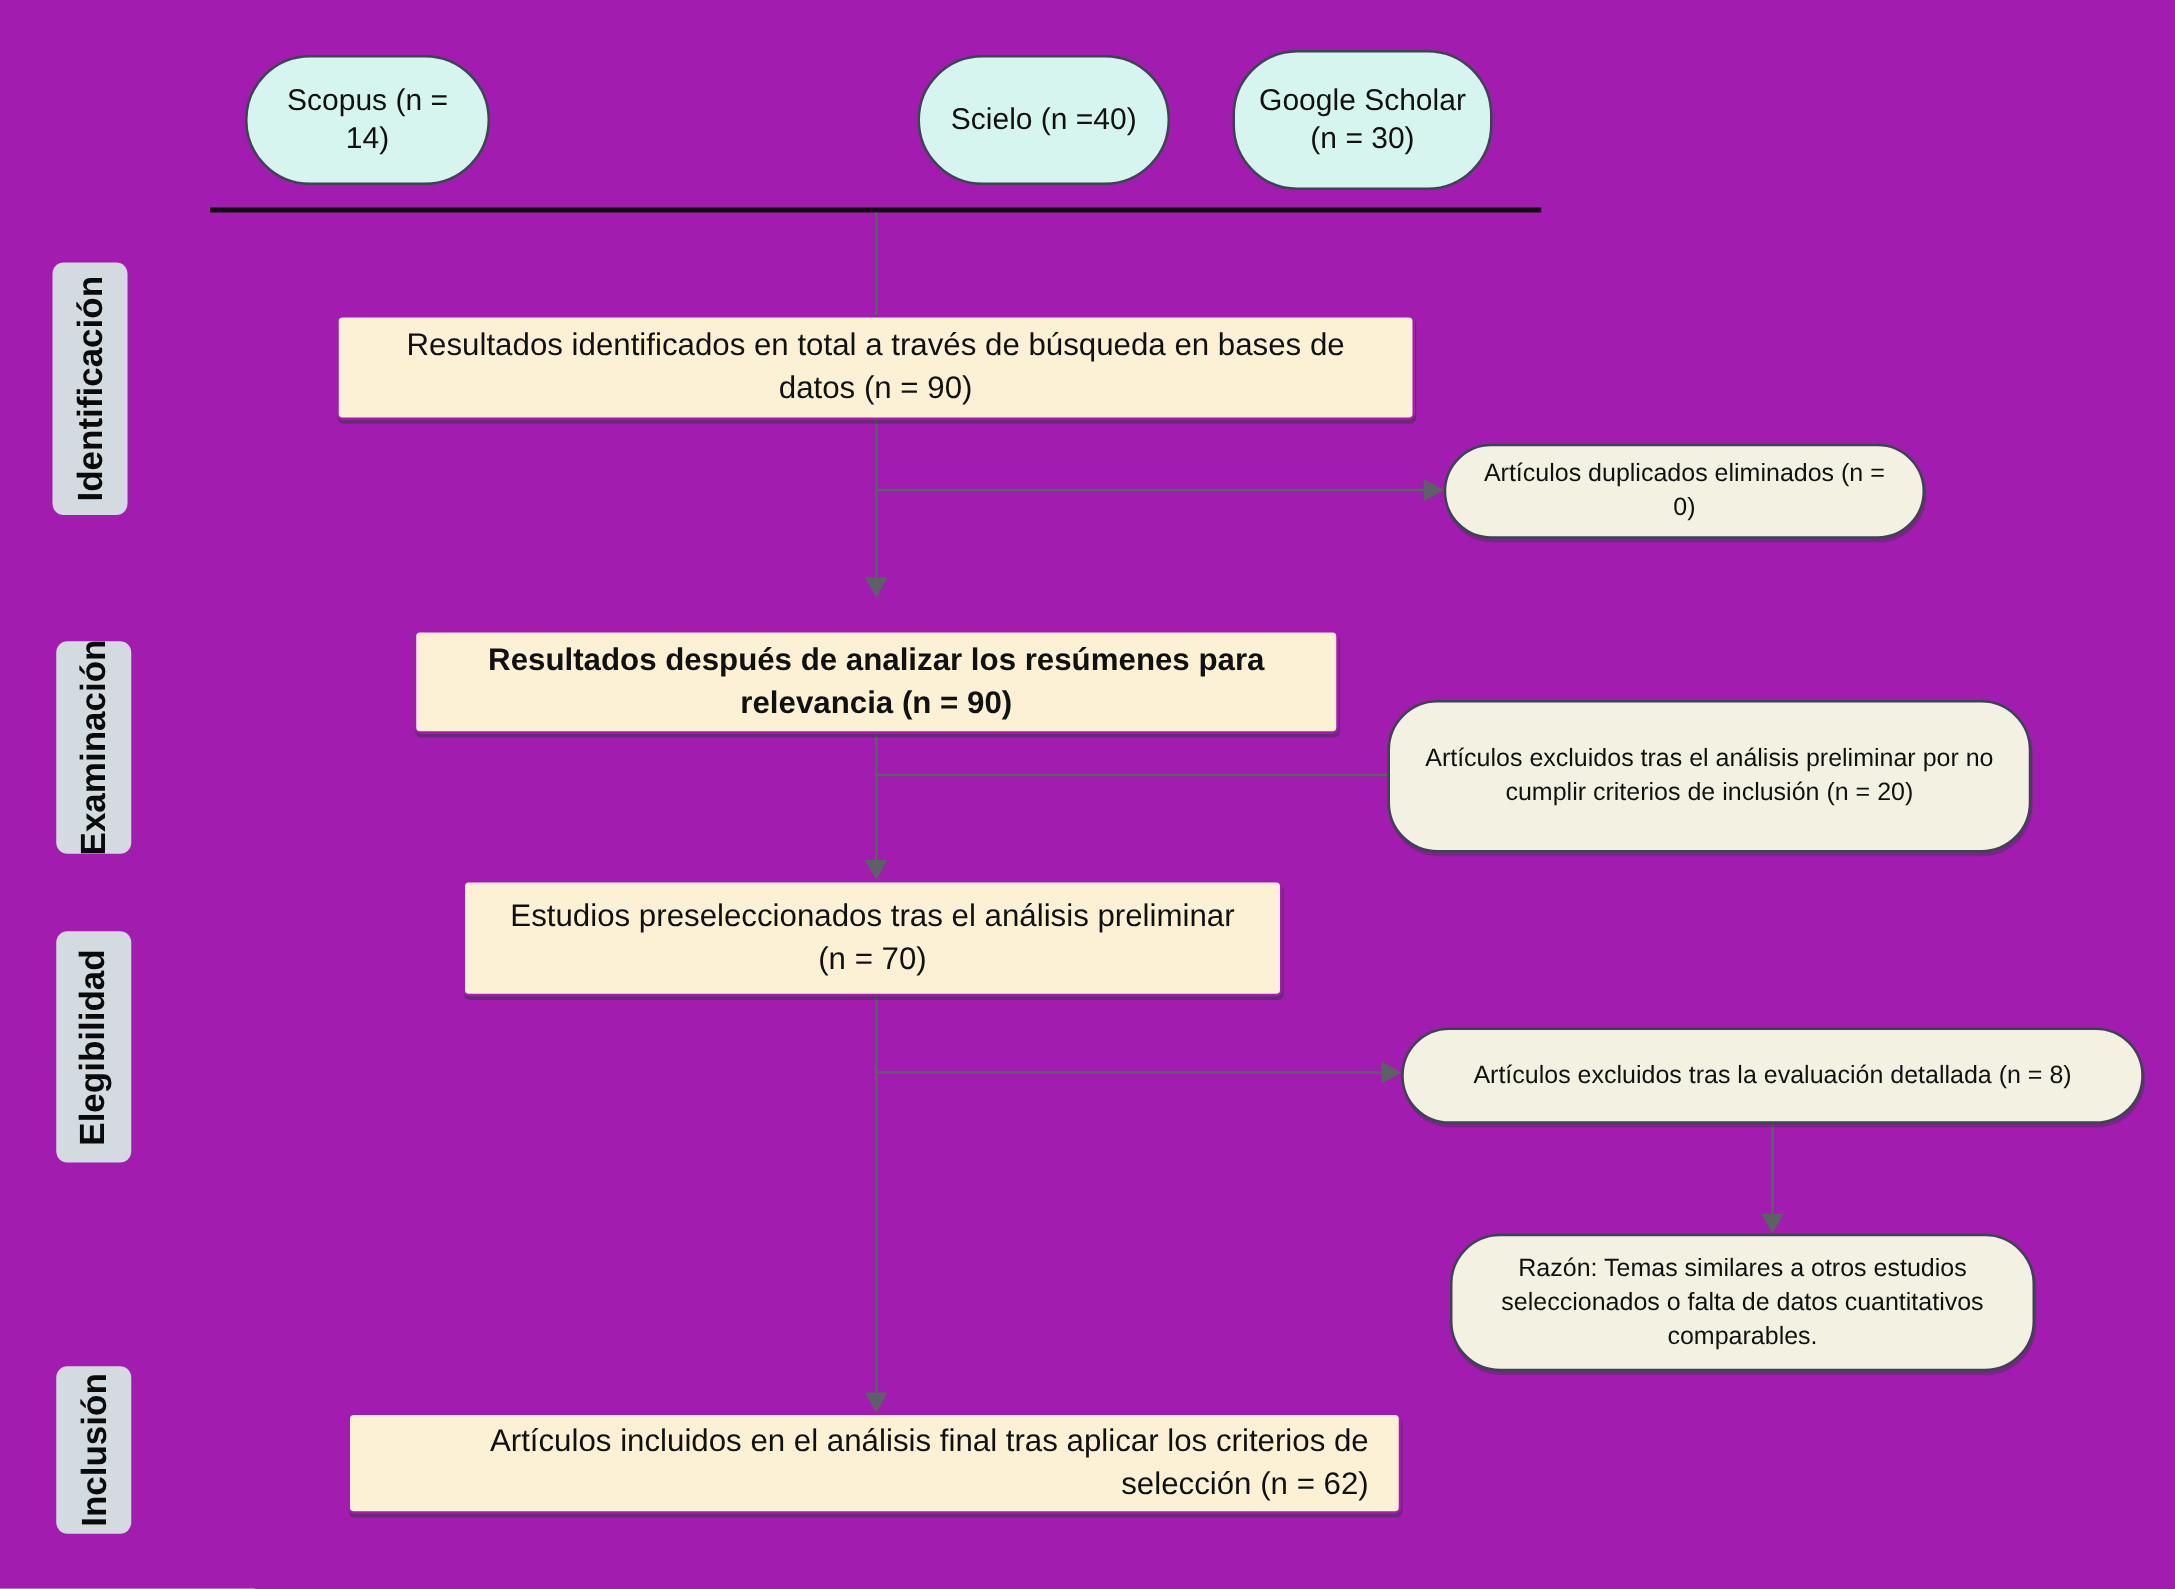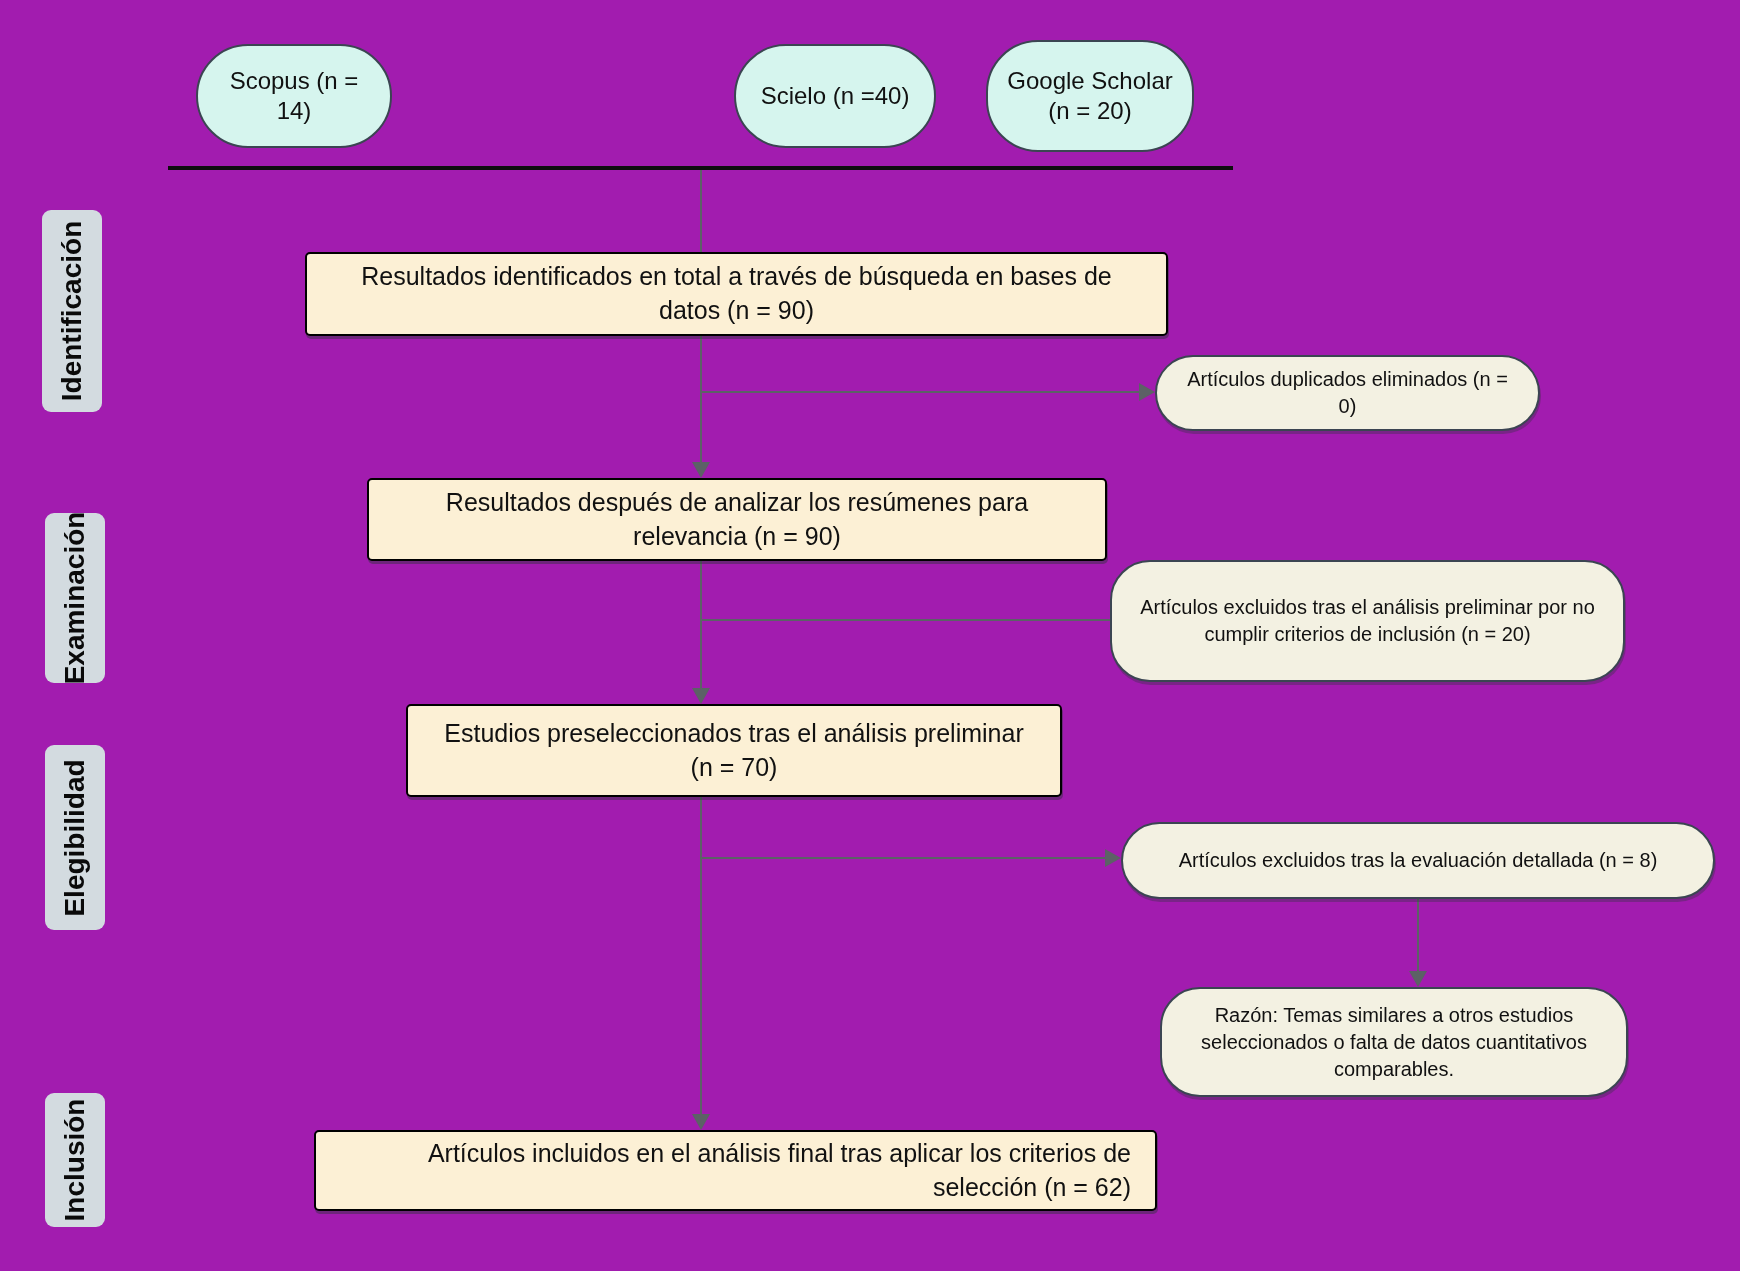--- a/index.html
+++ b/index.html
@@ -19,27 +19,27 @@
     border-radius:52px;
     display:flex;align-items:center;justify-content:center;
     text-align:center;
     font-size:24px;line-height:1.25;
     padding:0 12px;box-sizing:border-box;
   }
   
   .flowbox{
     position:absolute;
     background:#fcf0d5;
-    border:2px solid #000000;
+    border:2px solid #a21caf;
     border-radius:5px;
     box-shadow:1px 3px 0 rgba(45,52,60,0.45);
     display:flex;align-items:center;justify-content:center;
     text-align:center;
     font-size:25px;line-height:1.35;
-    padding:6px 24px;box-sizing:border-box;margin-left:36px;
+    padding:6px 24px;box-sizing:border-box;
   }
   
   .sidebox{
     position:absolute;
     background:#f3f1e2;
     border:2px solid #3b4552;
     border-radius:40px;
     box-shadow:1px 3px 0 rgba(45,52,60,0.35);
     display:flex;align-items:center;justify-content:center;
     text-align:center;
@@ -82,21 +82,21 @@
 
 <div id="canvas">
 
   <div class="pill" style="left:196px;top:44px;width:196px;height:104px;">
     <span>Scopus (n = 14)</span>
   </div>
   <div class="pill" style="left:734px;top:44px;width:202px;height:104px;">
     <span>Scielo (n =40)</span>
   </div>
   <div class="pill" style="left:986px;top:40px;width:208px;height:112px;">
-    <span>Google Scholar (n = 20)</span>
+    <span>Google Scholar (n = 30)</span>
   </div>
 
   <div class="topline" style="left:168px;top:166px;width:1065px;height:4px;"></div>
 
   <div class="stage" style="left:42px;top:210px;width:60px;height:202px;">
     <span>Identificación</span>
   </div>
   <div class="stage" style="left:45px;top:513px;width:60px;height:170px;">
     <span>Examinación</span>
   </div>
@@ -123,21 +123,21 @@
 
   <div class="hline" style="left:701px;top:857px;width:404px;"></div>
   <div class="ah-right" style="left:1105px;top:849px;"></div>
 
   <div class="vline" style="left:1417px;top:899px;height:72px;"></div>
   <div class="ah-down" style="left:1409px;top:971px;"></div>
 
   <div class="flowbox" style="left:269px;top:252px;width:863px;height:84px;">
     <span>Resultados identificados en total a través de búsqueda en bases de datos (n = 90)</span>
   </div>
-  <div class="flowbox" style="left:331px;top:478px;width:740px;height:83px;">
+  <div class="flowbox" style="left:331px;top:504px;width:740px;height:83px;font-weight:bold;">
     <span>Resultados después de analizar los resúmenes para relevancia (n = 90)</span>
   </div>
   <div class="flowbox" style="left:370px;top:704px;width:656px;height:93px;">
     <span>Estudios preseleccionados tras el análisis preliminar (n = 70)</span>
   </div>
   <div class="flowbox" style="left:278px;top:1130px;width:843px;height:81px;text-align:right;">
     <span>Artículos incluidos en el análisis final tras aplicar los criterios de selección (n = 62)</span>
   </div>
 
   <div class="sidebox" style="left:1155px;top:355px;width:385px;height:76px;">

